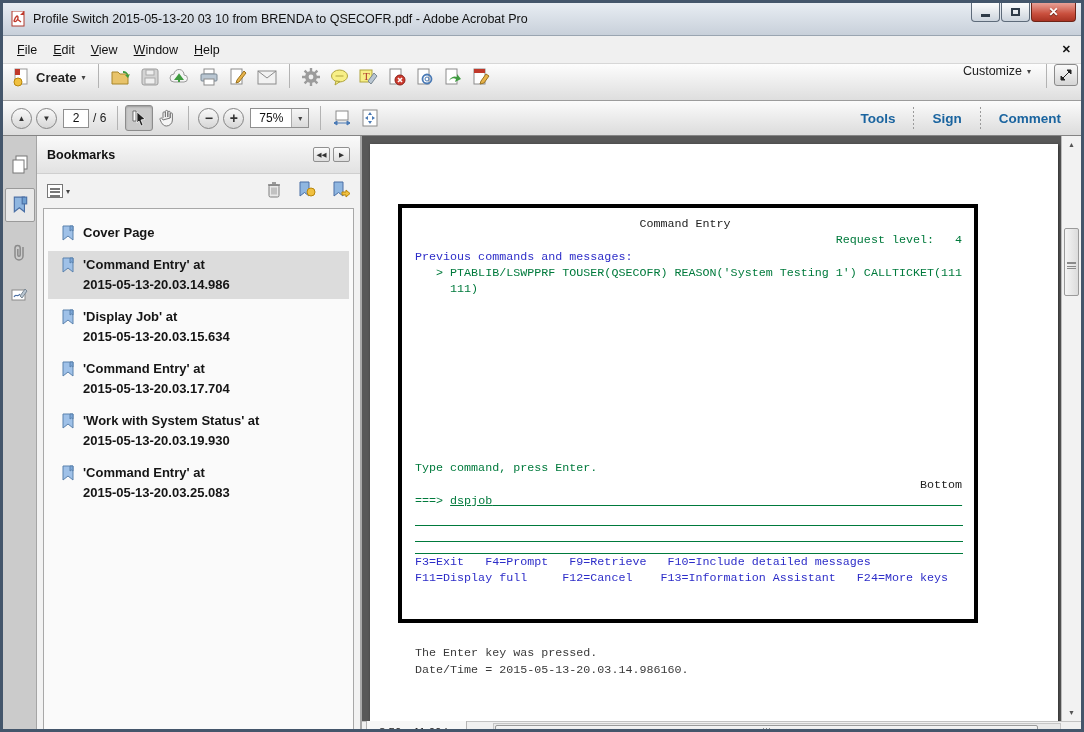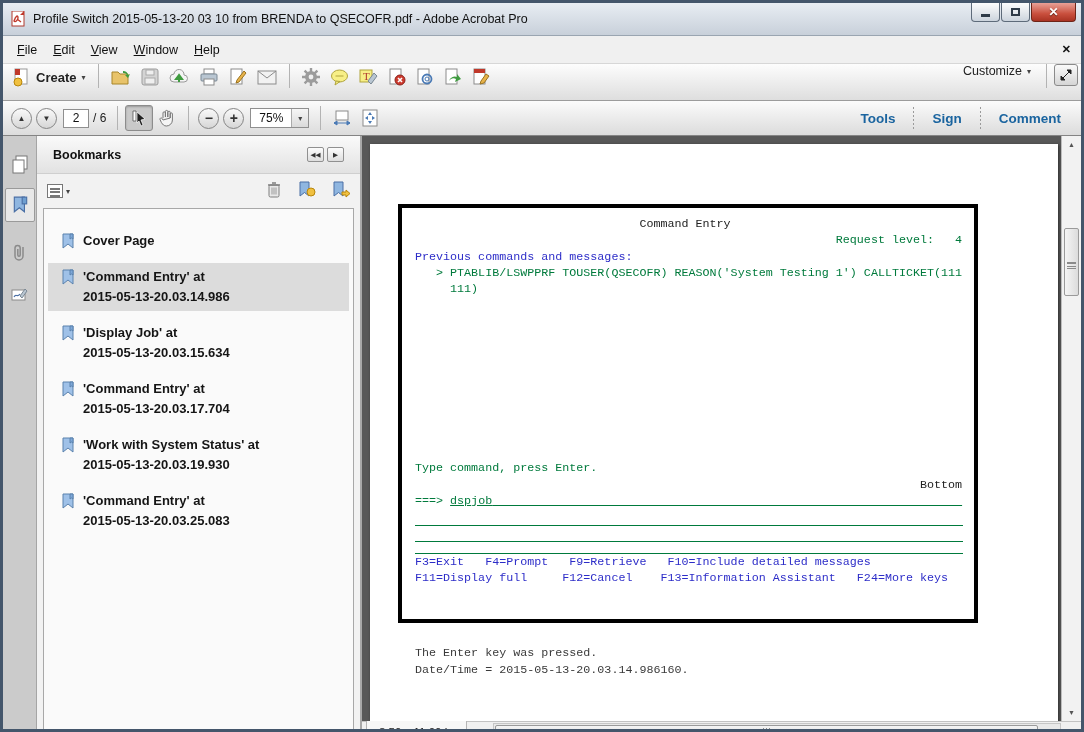--- a/index.html
+++ b/index.html
@@ -68,32 +68,32 @@
   
   .main { display:flex; height:605px; }
 
   .navstrip { width:34px; background:#cbcbcb; border-right:1px solid #a5a5a5; position:relative; }
   .nav-tab { position:absolute; left:2px; width:30px; height:34px;
     display:flex; align-items:center; justify-content:center; }
   .nav-tab.active { background:#e8e8e8; border:1px solid #9a9a9a; border-radius:2px; }
 
   .bm-panel { width:325px; background:#f2f2f2; border-right:2px solid #a8a8a8; display:flex; flex-direction:column; }
   .bm-header { height:38px; background:linear-gradient(#fafafa,#e2e2e2); border-bottom:1px solid #cfcfcf;
-    display:flex; align-items:center; padding:0 16px; }
+    display:flex; align-items:center; padding:0 10px; }
   .bm-title { font-size:12.5px; font-weight:bold; color:#111; flex:1; }
   .mini-btn { min-width:17px; height:15px; border:1px solid #909090; border-radius:2px;
     background:linear-gradient(#fcfcfc,#dedede); font-size:6.5px; color:#333;
     display:flex; align-items:center; justify-content:center; margin-left:3px; padding:0 2px;}
   .bm-tools { height:34px; display:flex; align-items:center; padding:0 10px; }
   .opts-btn { display:flex; align-items:center; gap:3px; }
   .opts-box { width:16px; height:14px; border:1px solid #777; background:#fff; padding:1px 2px; }
   .opts-box div { height:2px; background:#777; margin:1.5px 0; }
   .bm-tool-icon { margin-left:16px; }
   .bm-list { flex:1; background:#fafafa; border:1px solid #a8a8a8; margin:0 6px 8px 6px; padding:10px 4px; overflow:hidden; }
-  .bm-item { display:flex; align-items:flex-start; padding:4px 6px 4px 14px; margin-bottom:4px;margin-top:8px; }
+  .bm-item { display:flex; align-items:flex-start; padding:4px 6px 4px 14px; margin-bottom:4px; }
   .bm-item.selected { background:#dcdcdc; }
   .bm-flag { margin:2px 8px 0 0; flex:none; }
   .bm-text { font-size:13px; font-weight:bold; color:#151515; line-height:20px; }
 
   
   .doc-col { flex:1; display:flex; flex-direction:column; min-width:0; }
   .viewport { position:relative; height:585px; background:#585858; overflow:hidden; }
   .page { position:absolute; left:8px; top:8px; width:688px; height:600px; background:#fff;
     box-shadow:1px 1px 3px rgba(0,0,0,.5); }
 

